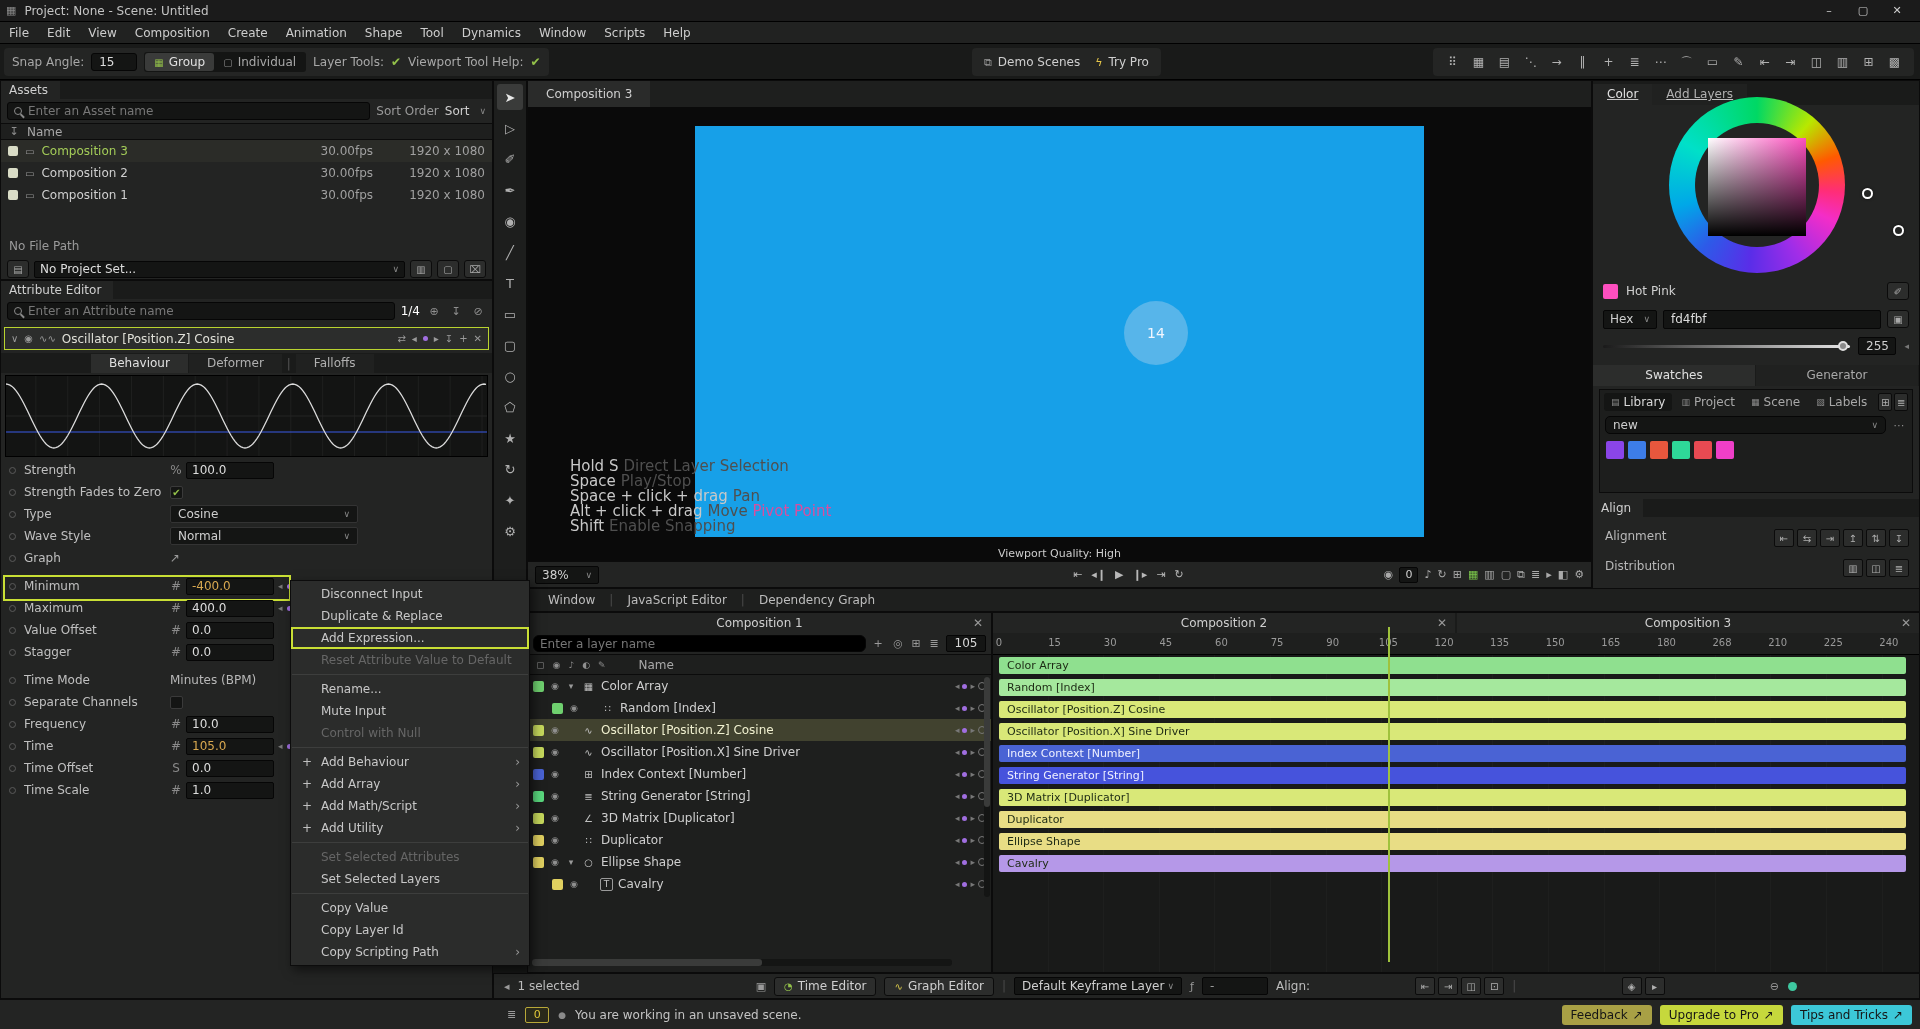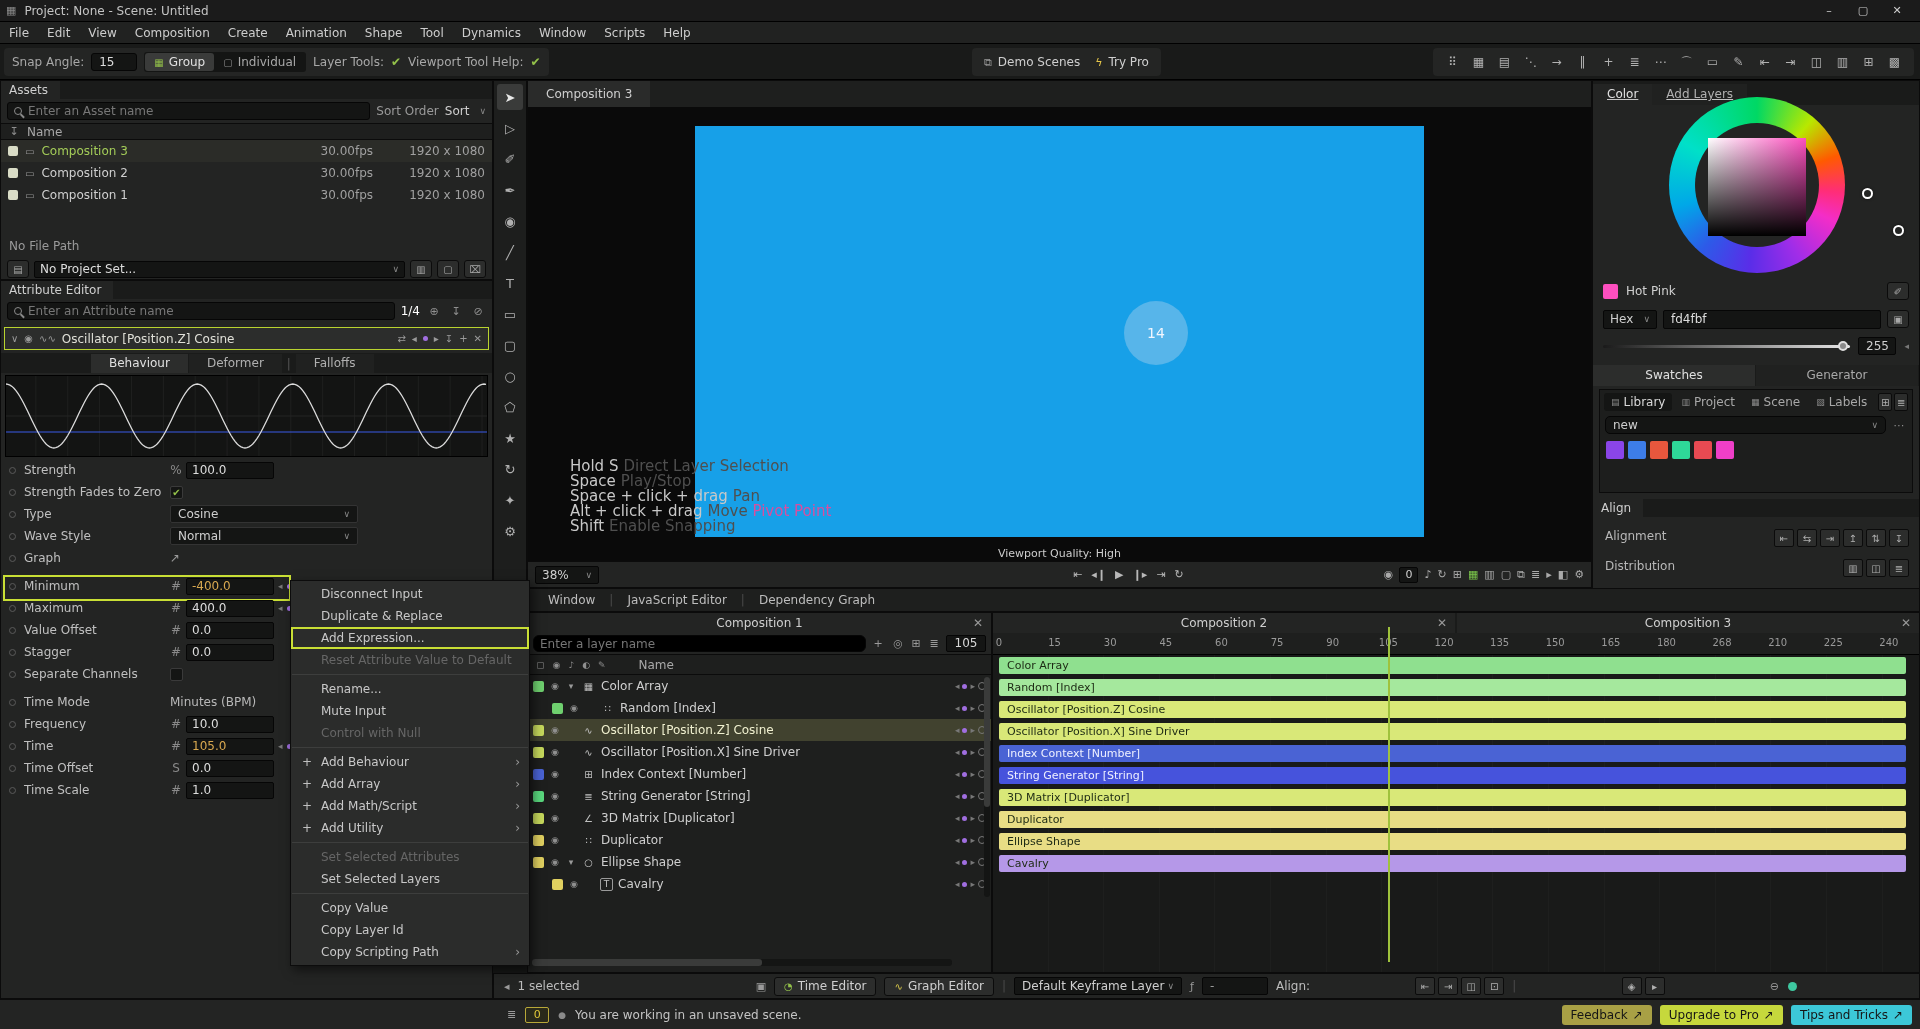--- a/index.html
+++ b/index.html
@@ -486,32 +486,32 @@
           </div>
         </div>
         <div class="attr-row">
           <span class="kdot"></span>
           <span class="alabel">Stagger</span>
           <div class="aval">
             <span class="prefix">#</span>
             <div class="numbox">0.0</div>
           </div>
         </div>
+        <div class="attr-row septop">
+          <span class="kdot"></span>
+          <span class="alabel">Time Mode</span>
+          <div class="aval">
+            <span class="stext">Minutes (BPM)</span>
+          </div>
+        </div>
         <div class="attr-row">
           <span class="kdot"></span>
           <span class="alabel">Separate Channels</span>
           <div class="aval">
             <div class="cbox"></div>
-          </div>
-        </div>
-        <div class="attr-row septop">
-          <span class="kdot"></span>
-          <span class="alabel">Time Mode</span>
-          <div class="aval">
-            <span class="stext">Minutes (BPM)</span>
           </div>
         </div>
         <div class="attr-row">
           <span class="kdot"></span>
           <span class="alabel">Frequency</span>
           <div class="aval">
             <span class="prefix">#</span>
             <div class="numbox">10.0</div>
           </div>
         </div>

